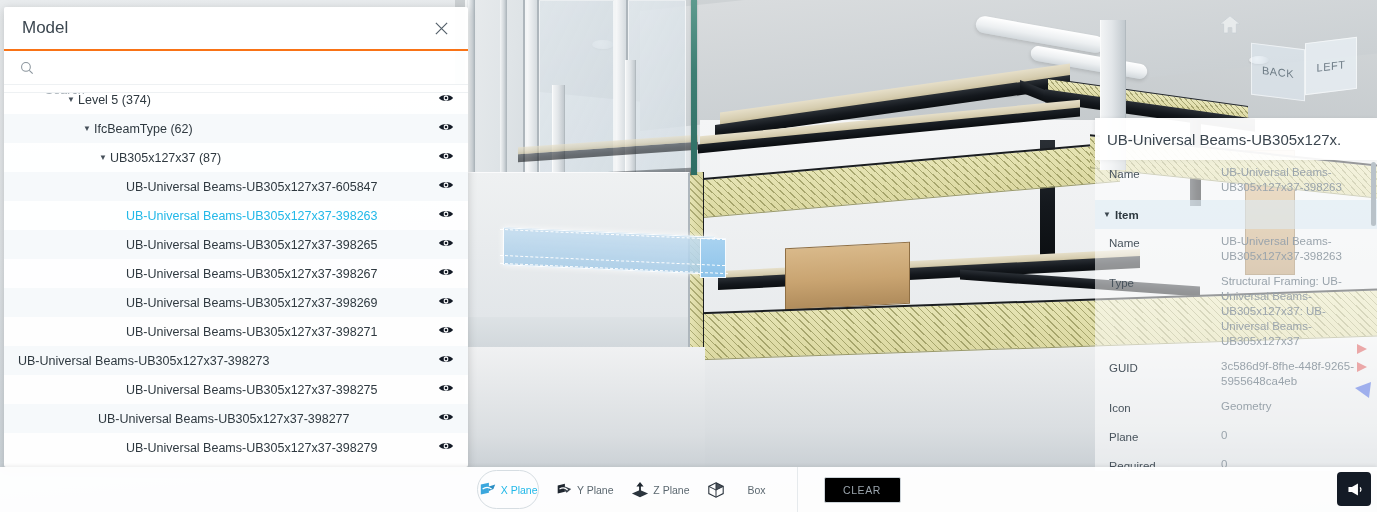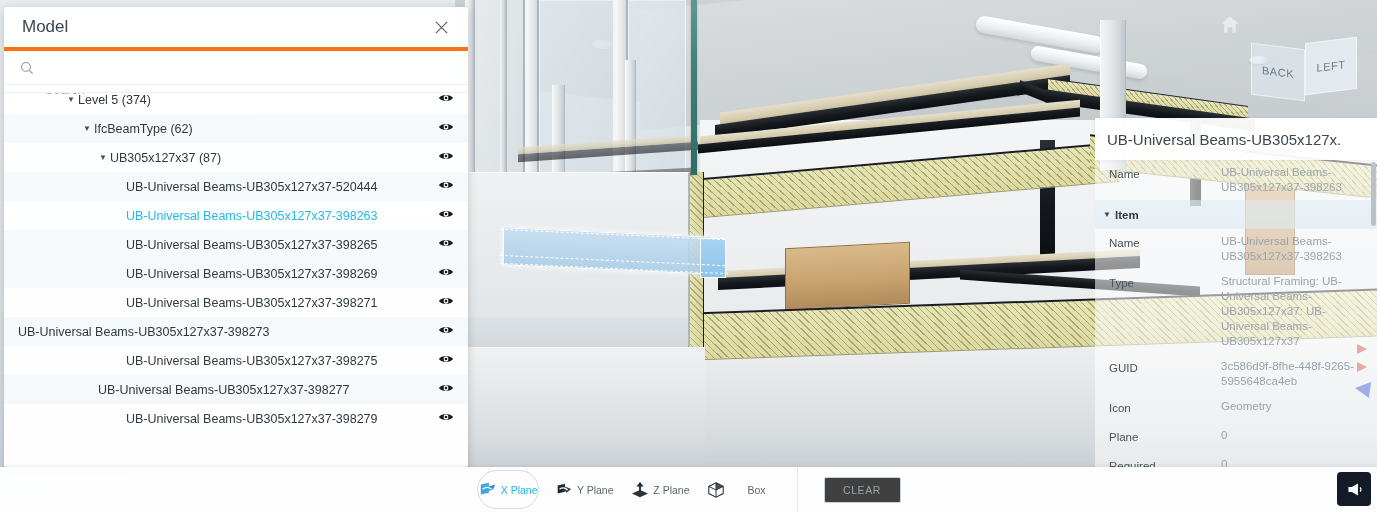--- a/index.html
+++ b/index.html
@@ -137,21 +137,21 @@
   
   #model-panel {
     position: absolute; left: 4px; top: 7px; width: 464px; height: 460px;
     background: rgba(255,255,255,.97);
     box-shadow: 0 2px 10px rgba(0,0,0,.18);
     display: flex; flex-direction: column;
     border-radius: 2px;
   }
   #mp-header {
     height: 44px; display: flex; align-items: center;
-    padding: 0 14px 0 18px; border-bottom: 4px solid #f97316;
+    padding: 0 14px 0 18px; border-bottom: 2px solid #f97316;
     flex: 0 0 auto;
   }
   #mp-title { font-size: 17px; color: #3c4750; font-weight: 400; flex: 1; }
   #mp-close {
     width: 26px; height: 26px; display: flex; align-items: center; justify-content: center;
     color: #5a6670; cursor: pointer;
   }
   #mp-search {
     height: 34px; display: flex; align-items: center; gap: 11px;
     padding: 0 16px; border-bottom: 1px solid #eef1f3; flex: 0 0 auto;
@@ -241,21 +241,21 @@
   }
   .tool.active { border-color: #d6dde2; }
   .tool .ti { height: 19px; display: flex; align-items: center; justify-content: center; }
   .tool .tl { font-size: 10.5px; color: #5c6870; }
   .tool.active .tl { color: #22b8e8; }
   #divider { width: 1px; height: 45px; background: #e6eaed; margin: 0 26px 0 30px; }
   #clear-btn {
     width: 77px; height: 26px; border: 1px solid #ccd3d8; border-radius: 2px;
     display: flex; align-items: center; justify-content: center;
     font-size: 10.5px; color: #9aa4ac; letter-spacing: .6px; cursor: pointer;
-    background: #404040;
+    background: #000000;
   }
   #announce-btn {
     position: absolute; right: 6px; bottom: 6px; width: 34px; height: 34px;
     background: #141b26; border-radius: 4px;
     display: flex; align-items: center; justify-content: center; cursor: pointer;
   }
 </style>
 </head>
 <body>
 
@@ -392,39 +392,48 @@
           <span class="tw">▼</span>
           <span class="tlabel">UB305x127x37 (87)</span>
           <span class="eye"><svg viewBox="0 0 18 12" width="16" height="12">
               <path d="M1 6 C4 1.5, 14 1.5, 17 6 C14 10.5, 4 10.5, 1 6 Z" fill="#141b26"></path>
               <ellipse cx="9" cy="6" rx="2.6" ry="3" fill="#ffffff"></ellipse>
               <circle cx="9" cy="6" r="1.5" fill="#141b26"></circle>
             </svg></span>
         </div>
         <div class="tree-row alt" style="padding-left: 108px;">
           <span class="tw"></span>
-          <span class="tlabel">UB-Universal Beams-UB305x127x37-520444</span>
+          <span class="tlabel">UB-Universal Beams-UB305x127x37-605847</span>
           <span class="eye"><svg viewBox="0 0 18 12" width="16" height="12">
               <path d="M1 6 C4 1.5, 14 1.5, 17 6 C14 10.5, 4 10.5, 1 6 Z" fill="#141b26"></path>
               <ellipse cx="9" cy="6" rx="2.6" ry="3" fill="#ffffff"></ellipse>
               <circle cx="9" cy="6" r="1.5" fill="#141b26"></circle>
             </svg></span>
         </div>
         <div class="tree-row selected" style="padding-left: 108px;">
           <span class="tw"></span>
           <span class="tlabel">UB-Universal Beams-UB305x127x37-398263</span>
           <span class="eye"><svg viewBox="0 0 18 12" width="16" height="12">
               <path d="M1 6 C4 1.5, 14 1.5, 17 6 C14 10.5, 4 10.5, 1 6 Z" fill="#141b26"></path>
               <ellipse cx="9" cy="6" rx="2.6" ry="3" fill="#ffffff"></ellipse>
               <circle cx="9" cy="6" r="1.5" fill="#141b26"></circle>
             </svg></span>
         </div>
         <div class="tree-row alt" style="padding-left: 108px;">
           <span class="tw"></span>
           <span class="tlabel">UB-Universal Beams-UB305x127x37-398265</span>
+          <span class="eye"><svg viewBox="0 0 18 12" width="16" height="12">
+              <path d="M1 6 C4 1.5, 14 1.5, 17 6 C14 10.5, 4 10.5, 1 6 Z" fill="#141b26"></path>
+              <ellipse cx="9" cy="6" rx="2.6" ry="3" fill="#ffffff"></ellipse>
+              <circle cx="9" cy="6" r="1.5" fill="#141b26"></circle>
+            </svg></span>
+        </div>
+        <div class="tree-row" style="padding-left: 108px;">
+          <span class="tw"></span>
+          <span class="tlabel">UB-Universal Beams-UB305x127x37-398267</span>
           <span class="eye"><svg viewBox="0 0 18 12" width="16" height="12">
               <path d="M1 6 C4 1.5, 14 1.5, 17 6 C14 10.5, 4 10.5, 1 6 Z" fill="#141b26"></path>
               <ellipse cx="9" cy="6" rx="2.6" ry="3" fill="#ffffff"></ellipse>
               <circle cx="9" cy="6" r="1.5" fill="#141b26"></circle>
             </svg></span>
         </div>
         <div class="tree-row alt" style="padding-left: 108px;">
           <span class="tw"></span>
           <span class="tlabel">UB-Universal Beams-UB305x127x37-398269</span>
           <span class="eye"><svg viewBox="0 0 18 12" width="16" height="12">

